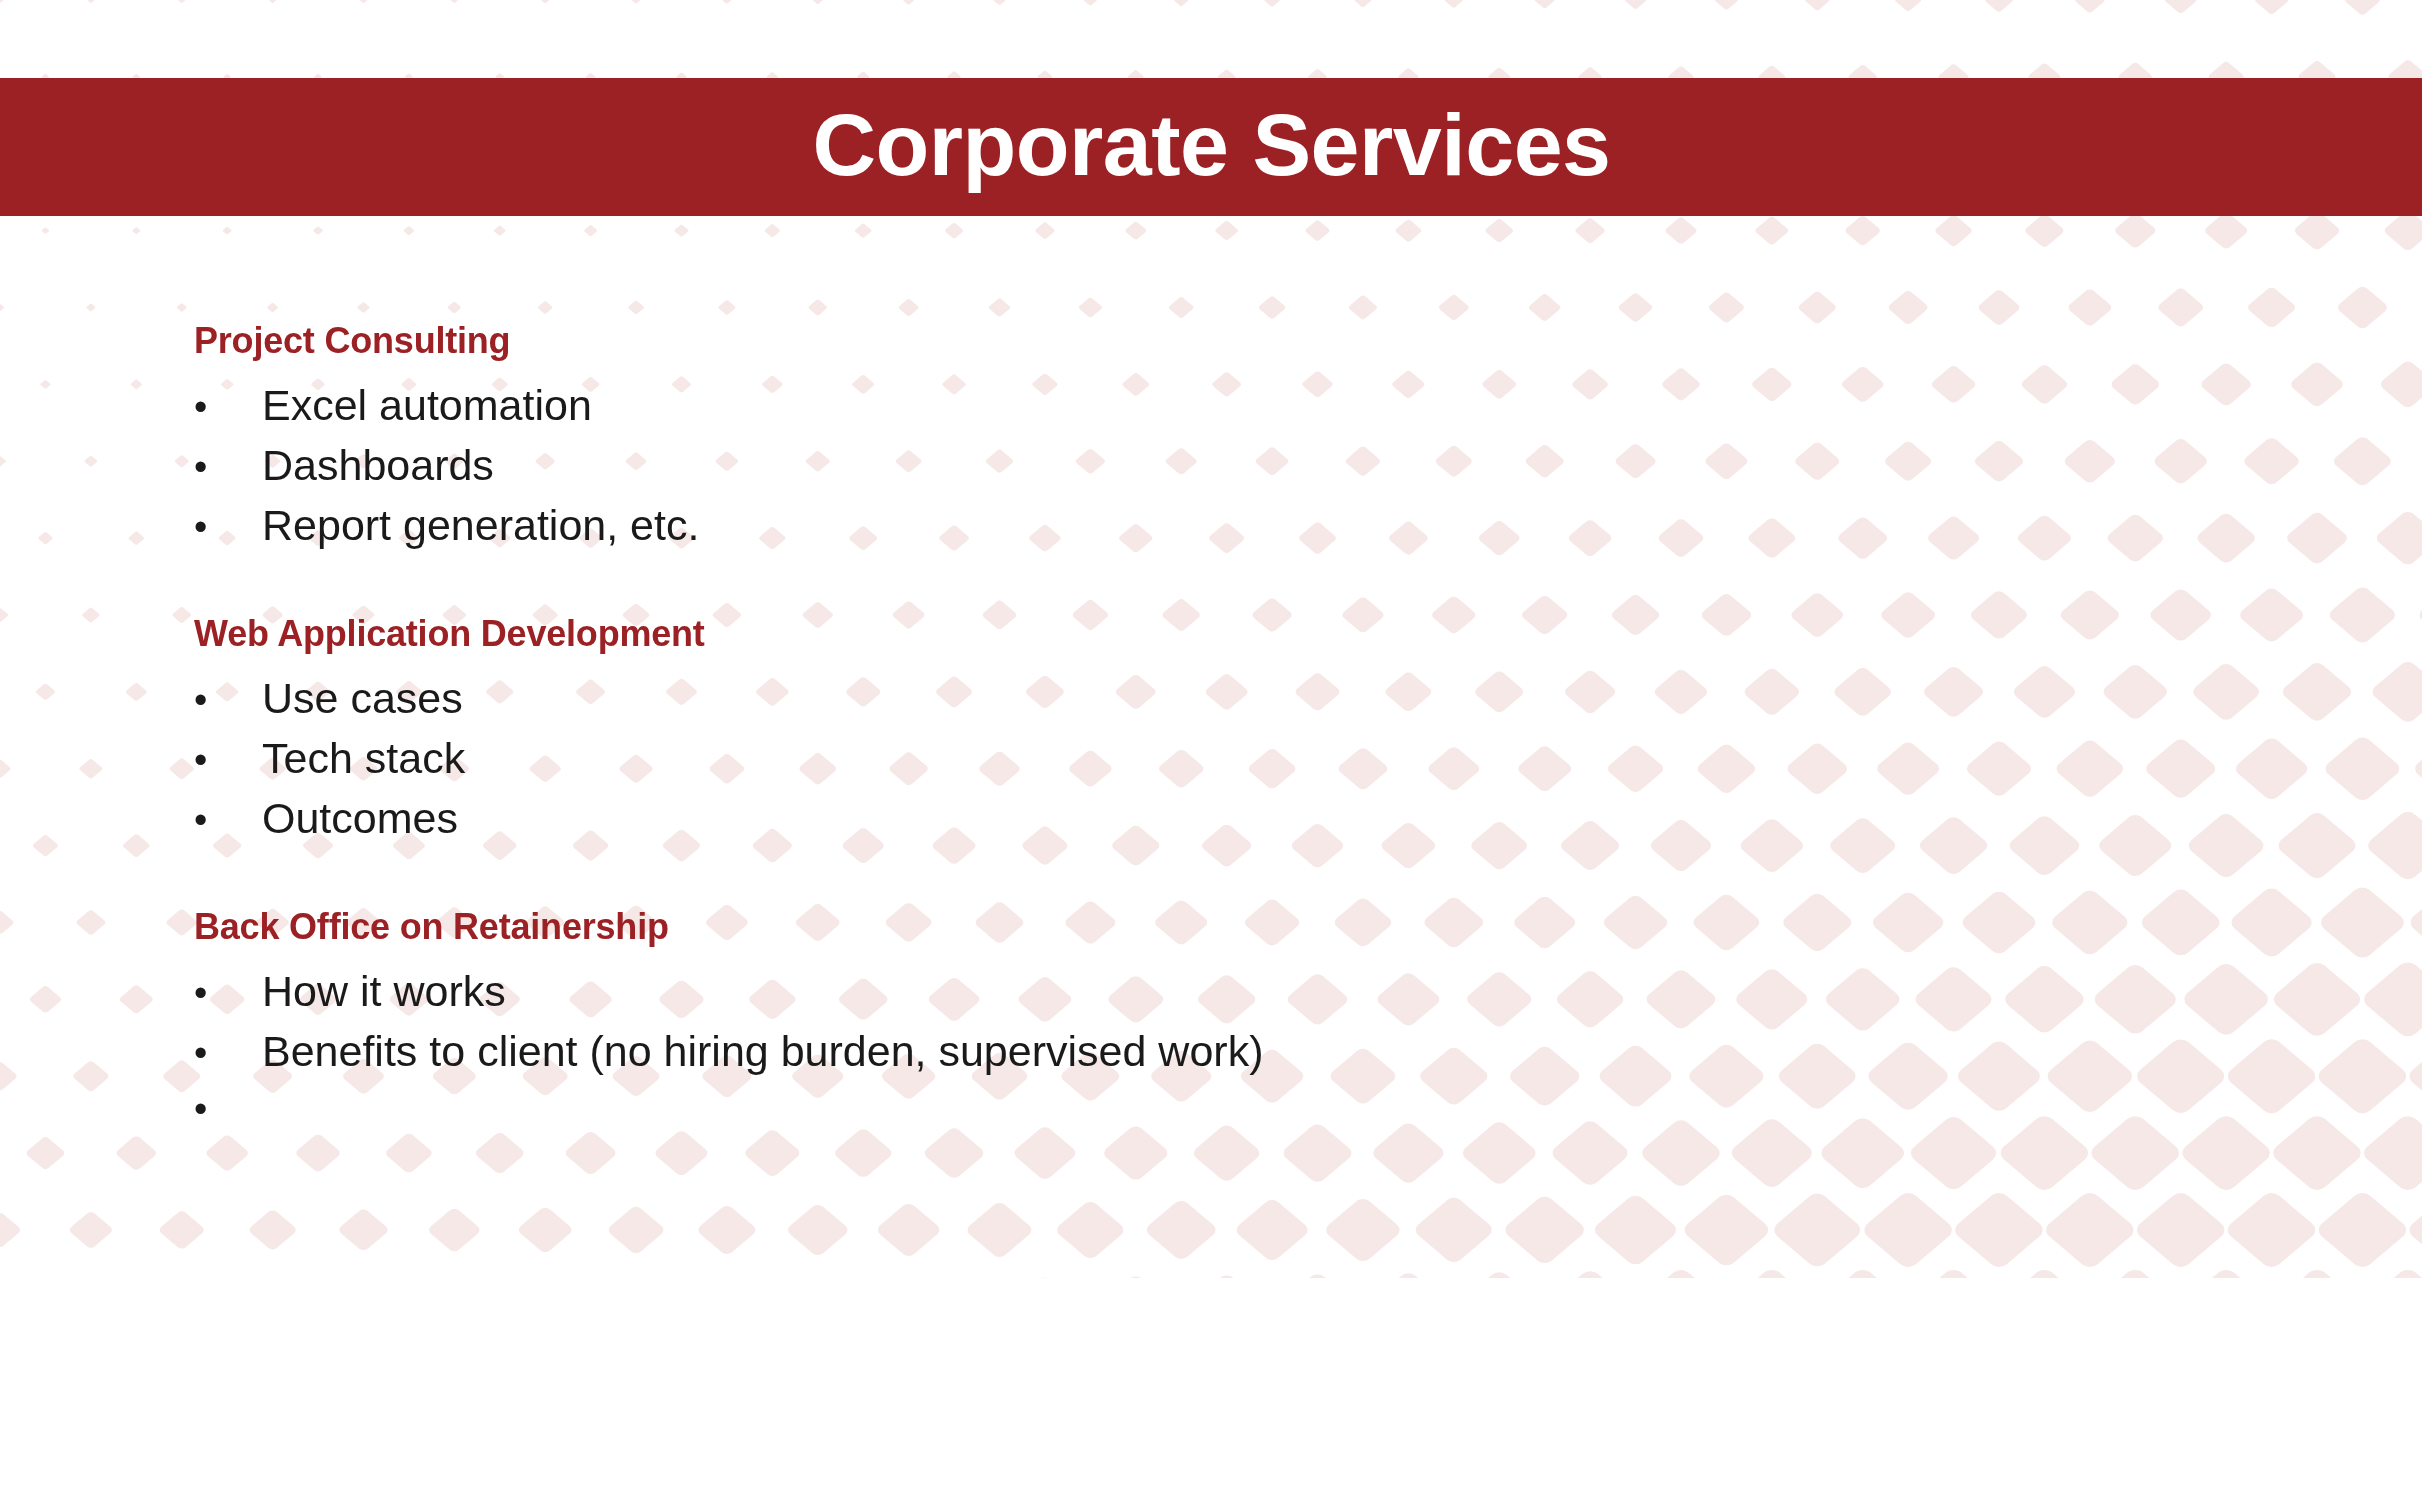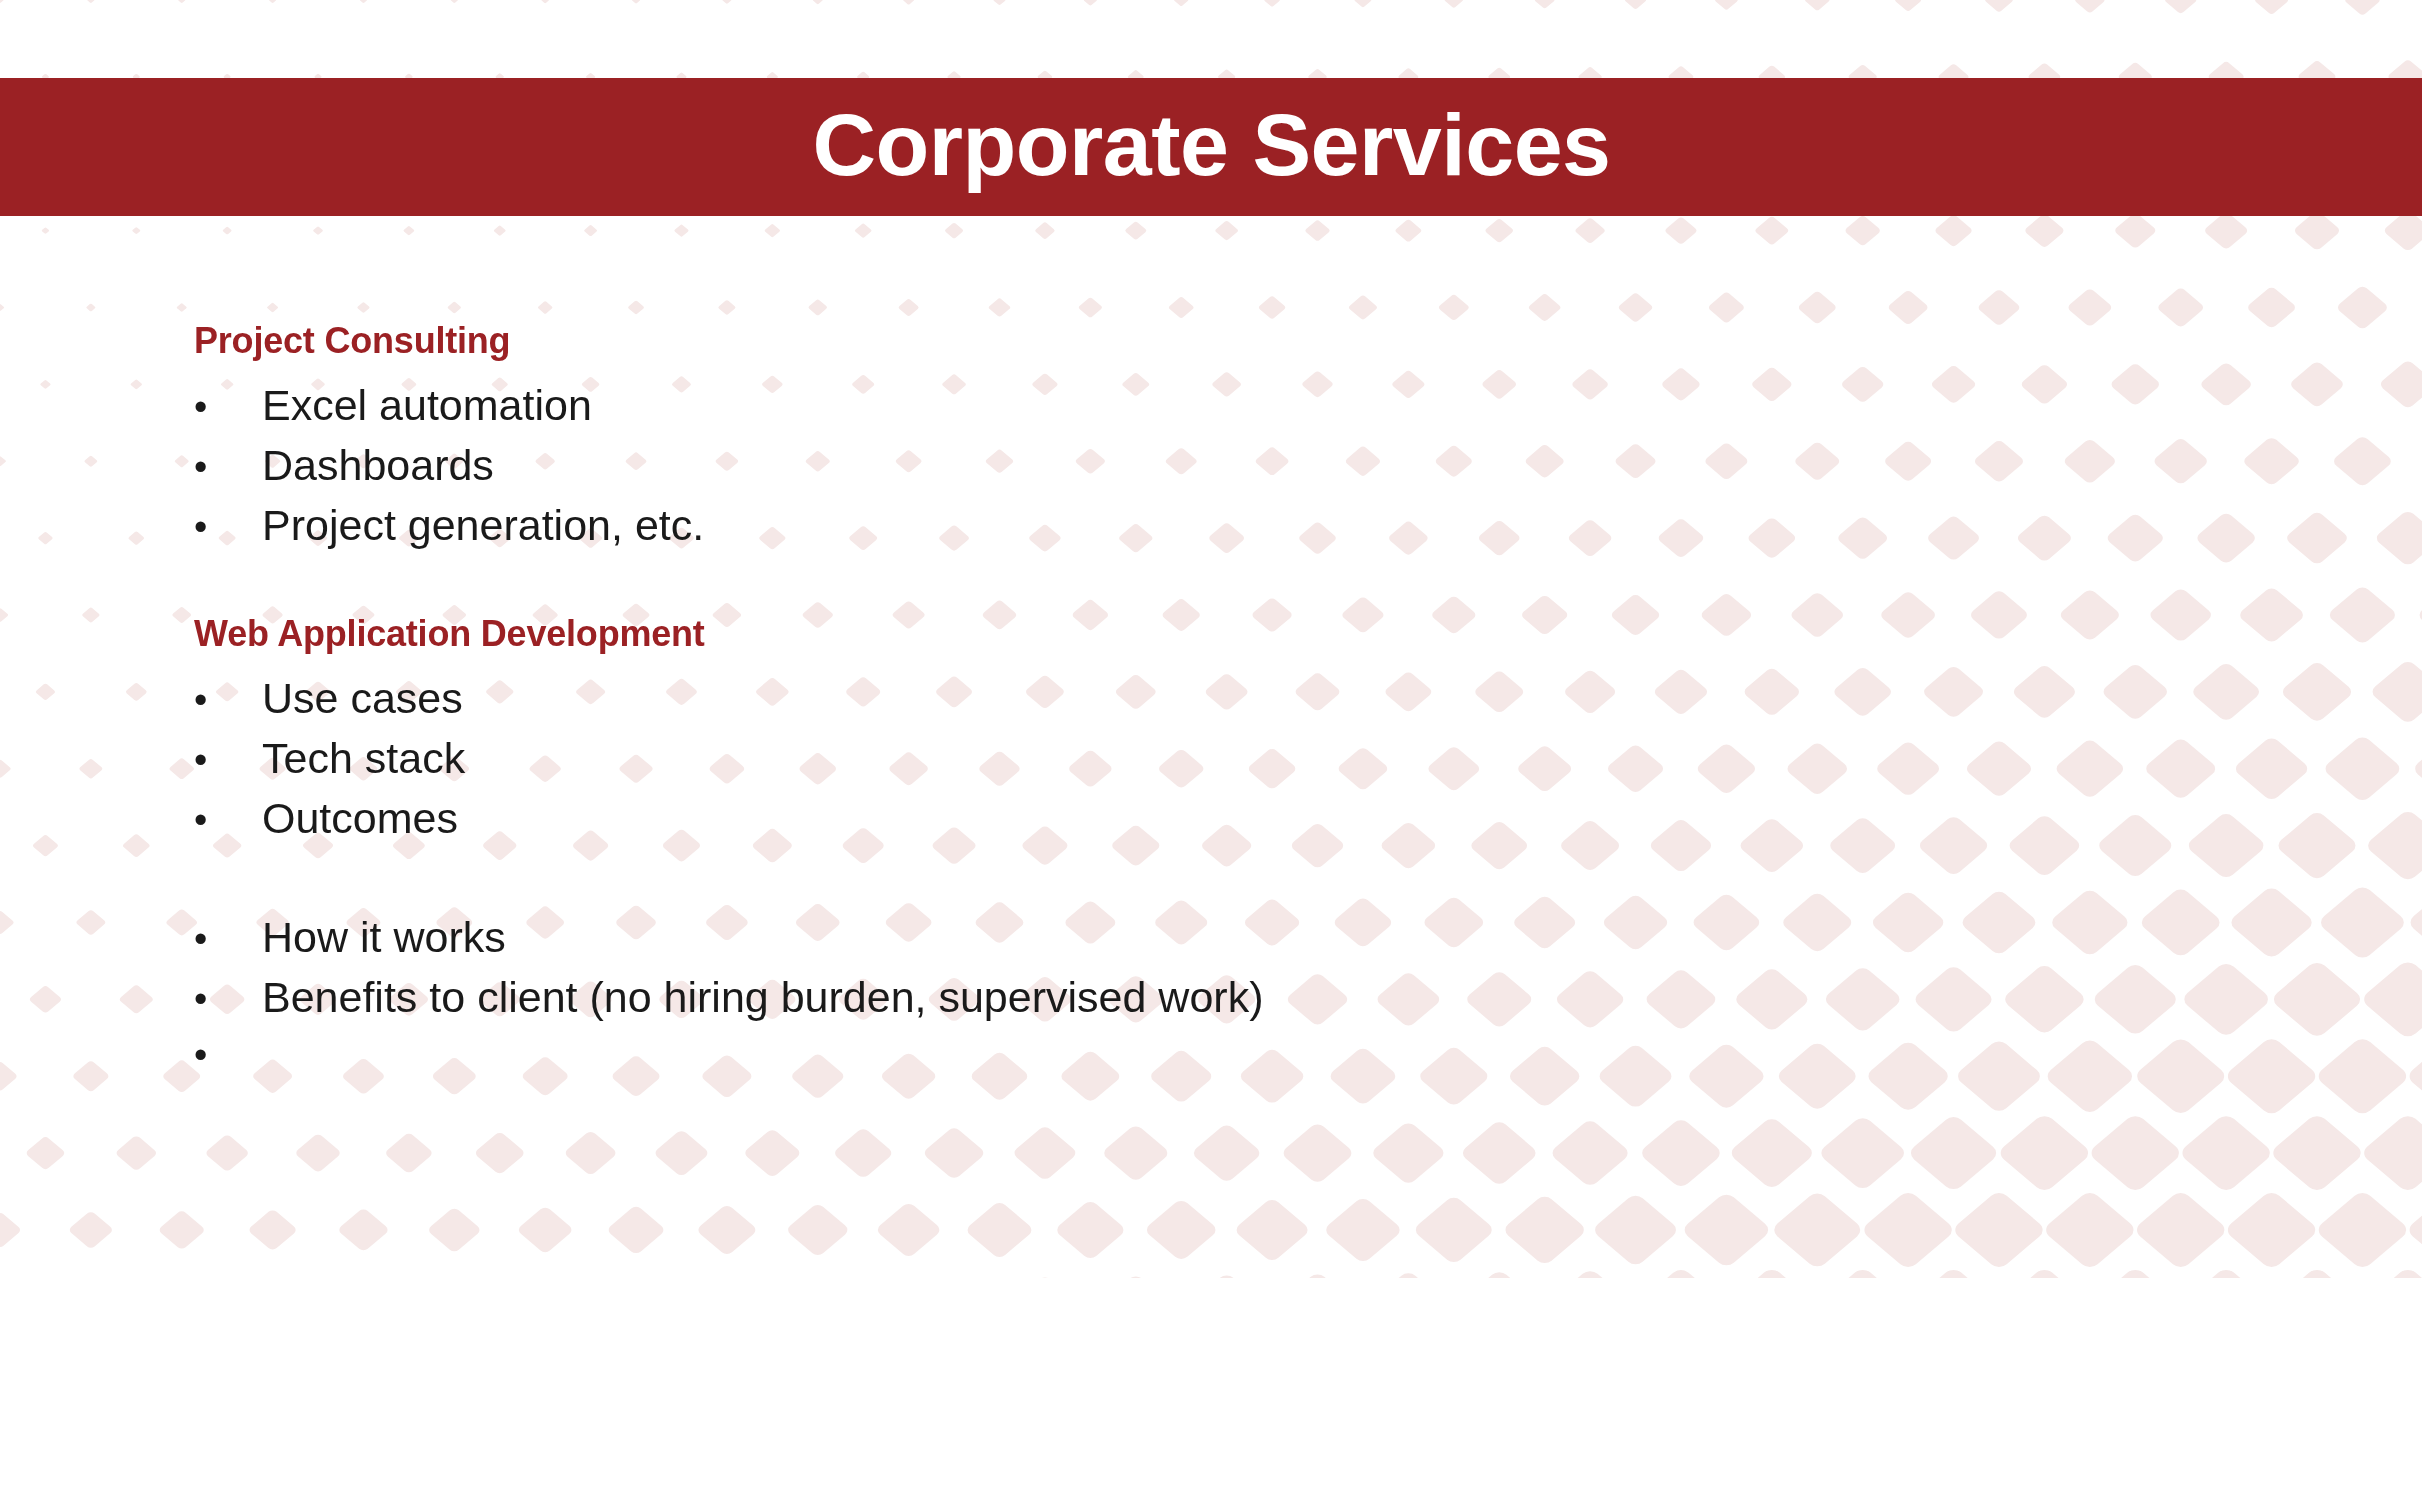--- a/index.html
+++ b/index.html
@@ -677,21 +677,21 @@
         <li class="bullet-item">
           <span class="bullet-marker">•</span>
           <span class="bullet-text">Excel automation</span>
         </li>
         <li class="bullet-item">
           <span class="bullet-marker">•</span>
           <span class="bullet-text">Dashboards</span>
         </li>
         <li class="bullet-item">
           <span class="bullet-marker">•</span>
-          <span class="bullet-text">Project generation, etc.</span>
+          <span class="bullet-text">Report generation, etc.</span>
         </li>
       </ul>
     </div>
 
     <div class="section">
       <div class="section-heading">Web Application Development</div>
       <ul class="bullet-list">
         <li class="bullet-item">
           <span class="bullet-marker">•</span>
           <span class="bullet-text">Use cases</span>
@@ -701,20 +701,21 @@
           <span class="bullet-text">Tech stack</span>
         </li>
         <li class="bullet-item">
           <span class="bullet-marker">•</span>
           <span class="bullet-text">Outcomes</span>
         </li>
       </ul>
     </div>
 
     <div class="section">
+      <div class="section-heading">Back Office on Retainership</div>
       <ul class="bullet-list">
         <li class="bullet-item">
           <span class="bullet-marker">•</span>
           <span class="bullet-text">How it works</span>
         </li>
         <li class="bullet-item">
           <span class="bullet-marker">•</span>
           <span class="bullet-text">Benefits to client (no hiring burden, supervised work)</span>
         </li>
         <li class="bullet-item">

